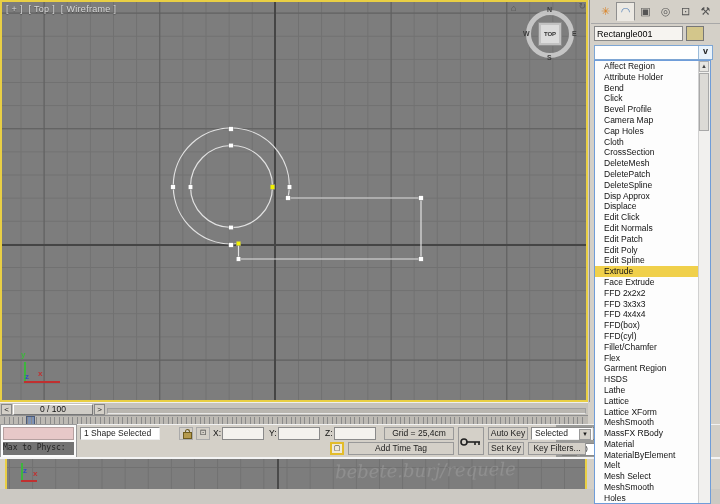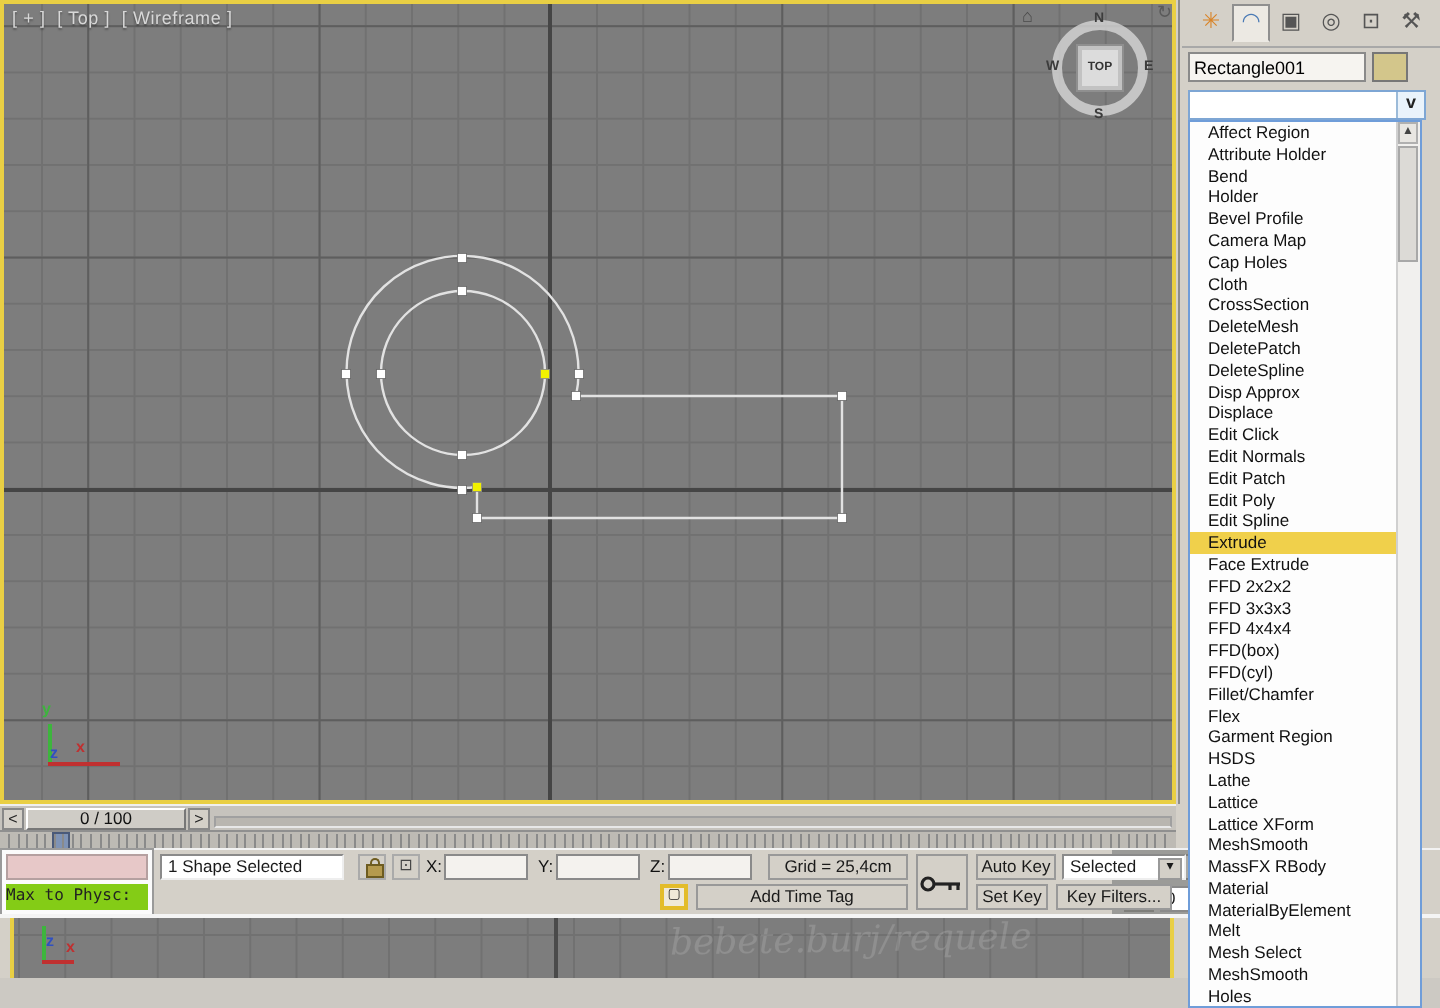--- a/index.html
+++ b/index.html
@@ -43,21 +43,21 @@
   #trackbar{position:absolute;left:0;top:415px;width:588px;height:9px;background:#bdbab4;border-top:1px solid #8f8f8f;}
   #trackbar i{position:absolute;top:1px;width:1px;height:7px;background:#8a8a8a;}
   #tb-marker{position:absolute;left:26px;top:0;width:9px;height:9px;background:#7f93b5;border:1px solid #4a5a7a;box-sizing:border-box;}
   
   #statusbar{position:absolute;left:0;top:424px;width:720px;height:33px;background:#d4d0c8;border-top:1px solid #f2f2f2;}
   .sunken{background:#fff;border:1px solid #8a8a8a;border-bottom-color:#eee;border-right-color:#eee;box-sizing:border-box;}
   .flatbox{background:#d4d0c8;border:1px solid #999;box-sizing:border-box;}
   .srow{position:absolute;height:13px;line-height:11px;font-size:8.5px;}
   #listener{position:absolute;left:0px;top:-1px;width:77px;height:34px;background:#fbfbfb;border:1px solid #9a9a9a;box-sizing:border-box;}
   #listener-pink{position:absolute;left:2px;top:2px;right:2px;height:13px;background:#e7c8c8;border:1px solid #b5a0a0;box-sizing:border-box;}
-  #listener-text{position:absolute;left:2px;top:17px;right:2px;height:13px;background:#84cc16;
+  #listener-text{position:absolute;left:2px;top:17px;right:2px;height:13px;background:#737373;
     font-family:"DejaVu Sans Mono",monospace;font-size:8px;line-height:12px;color:#222;white-space:nowrap;overflow:hidden;}
   .slabel{position:absolute;font-size:8.5px;line-height:13px;color:#111;}
   .sinput{position:absolute;height:13px;border:1px solid #8a8a8a;background:#f4f2ee;box-sizing:border-box;font-size:8.5px;padding:0 2px;font-family:"Liberation Sans",sans-serif;}
   .toolbtn{position:absolute;width:14px;height:13px;background:#d4d0c8;border:1px solid #aaa;box-sizing:border-box;text-align:center;}
   #transport-zone{position:absolute;left:556px;top:0;width:46px;height:33px;background:#9b9b98;}
   .tr-btn{position:absolute;width:15px;height:13px;background:#a8a8a4;border:1px solid #7e7e7a;box-sizing:border-box;
     color:#e6e6e2;font-size:6px;text-align:center;line-height:11px;}
   
   .padlock{position:absolute;left:3px;top:4px;width:7px;height:5px;background:#b59a4e;border:1px solid #6e5c20;}
   .padlock:before{content:"";position:absolute;left:1px;top:-4px;width:3px;height:3px;border:1px solid #6e5c20;border-bottom:none;border-radius:3px 3px 0 0;}
@@ -157,21 +157,21 @@
     <span></span>
     <div id="tb-marker"></div>
   <i style="left: 4px;"></i><i style="left: 8.55px;"></i><i style="left: 13.1px;"></i><i style="left: 17.65px;"></i><i style="left: 22.2px;"></i><i style="left: 26.75px;"></i><i style="left: 31.3px;"></i><i style="left: 35.85px;"></i><i style="left: 40.4px;"></i><i style="left: 44.95px;"></i><i style="left: 49.5px;"></i><i style="left: 54.05px;"></i><i style="left: 58.6px;"></i><i style="left: 63.15px;"></i><i style="left: 67.7px;"></i><i style="left: 72.25px;"></i><i style="left: 76.8px;"></i><i style="left: 81.35px;"></i><i style="left: 85.9px;"></i><i style="left: 90.45px;"></i><i style="left: 95px;"></i><i style="left: 99.55px;"></i><i style="left: 104.1px;"></i><i style="left: 108.65px;"></i><i style="left: 113.2px;"></i><i style="left: 117.75px;"></i><i style="left: 122.3px;"></i><i style="left: 126.85px;"></i><i style="left: 131.4px;"></i><i style="left: 135.95px;"></i><i style="left: 140.5px;"></i><i style="left: 145.05px;"></i><i style="left: 149.6px;"></i><i style="left: 154.15px;"></i><i style="left: 158.7px;"></i><i style="left: 163.25px;"></i><i style="left: 167.8px;"></i><i style="left: 172.35px;"></i><i style="left: 176.9px;"></i><i style="left: 181.45px;"></i><i style="left: 186px;"></i><i style="left: 190.55px;"></i><i style="left: 195.1px;"></i><i style="left: 199.65px;"></i><i style="left: 204.2px;"></i><i style="left: 208.75px;"></i><i style="left: 213.3px;"></i><i style="left: 217.85px;"></i><i style="left: 222.4px;"></i><i style="left: 226.95px;"></i><i style="left: 231.5px;"></i><i style="left: 236.05px;"></i><i style="left: 240.6px;"></i><i style="left: 245.15px;"></i><i style="left: 249.7px;"></i><i style="left: 254.25px;"></i><i style="left: 258.8px;"></i><i style="left: 263.35px;"></i><i style="left: 267.9px;"></i><i style="left: 272.45px;"></i><i style="left: 277px;"></i><i style="left: 281.55px;"></i><i style="left: 286.1px;"></i><i style="left: 290.65px;"></i><i style="left: 295.2px;"></i><i style="left: 299.75px;"></i><i style="left: 304.3px;"></i><i style="left: 308.85px;"></i><i style="left: 313.4px;"></i><i style="left: 317.95px;"></i><i style="left: 322.5px;"></i><i style="left: 327.05px;"></i><i style="left: 331.6px;"></i><i style="left: 336.15px;"></i><i style="left: 340.7px;"></i><i style="left: 345.25px;"></i><i style="left: 349.8px;"></i><i style="left: 354.35px;"></i><i style="left: 358.9px;"></i><i style="left: 363.45px;"></i><i style="left: 368px;"></i><i style="left: 372.55px;"></i><i style="left: 377.1px;"></i><i style="left: 381.65px;"></i><i style="left: 386.2px;"></i><i style="left: 390.75px;"></i><i style="left: 395.3px;"></i><i style="left: 399.85px;"></i><i style="left: 404.4px;"></i><i style="left: 408.95px;"></i><i style="left: 413.5px;"></i><i style="left: 418.05px;"></i><i style="left: 422.6px;"></i><i style="left: 427.15px;"></i><i style="left: 431.7px;"></i><i style="left: 436.25px;"></i><i style="left: 440.8px;"></i><i style="left: 445.35px;"></i><i style="left: 449.9px;"></i><i style="left: 454.45px;"></i><i style="left: 459px;"></i><i style="left: 463.55px;"></i><i style="left: 468.1px;"></i><i style="left: 472.65px;"></i><i style="left: 477.2px;"></i><i style="left: 481.75px;"></i><i style="left: 486.3px;"></i><i style="left: 490.85px;"></i><i style="left: 495.4px;"></i><i style="left: 499.95px;"></i><i style="left: 504.5px;"></i><i style="left: 509.05px;"></i><i style="left: 513.6px;"></i><i style="left: 518.15px;"></i><i style="left: 522.7px;"></i><i style="left: 527.25px;"></i><i style="left: 531.8px;"></i><i style="left: 536.35px;"></i><i style="left: 540.9px;"></i><i style="left: 545.45px;"></i><i style="left: 550px;"></i><i style="left: 554.55px;"></i><i style="left: 559.1px;"></i><i style="left: 563.65px;"></i><i style="left: 568.2px;"></i><i style="left: 572.75px;"></i><i style="left: 577.3px;"></i><i style="left: 581.85px;"></i></div>
 
   <div id="statusbar">
     <div id="listener">
       <div id="listener-pink"></div>
       <div id="listener-text">Max to Physc:</div>
     </div>
 
-    <div class="srow sunken" style="left:80px;top:2px;width:92px;"><span style="padding-left:3px;">1 Shape Selected</span></div>
+    <div class="srow sunken" style="left:80px;top:2px;width:80px;"><span style="padding-left:3px;">1 Shape Selected</span></div>
     <div class="toolbtn" style="left:179px;top:2px;">
         <span class="padlock"></span>
       </div>
     <div class="toolbtn" style="left:196px;top:2px;line-height:10px;font-size:8px;color:#444;"><span>⊡</span></div>
     <div class="slabel" style="left:213px;top:2px;">X:</div>
     <input class="sinput" style="left: 222px; top: 2px; width: 42px;">
     <div class="slabel" style="left:269px;top:2px;">Y:</div>
     <input class="sinput" style="left: 278px; top: 2px; width: 42px;">
     <div class="slabel" style="left:325px;top:2px;">Z:</div>
     <input class="sinput" style="left: 334px; top: 2px; width: 42px;">
@@ -233,21 +233,21 @@
     <div id="mod-combo">
       <div id="mod-combo-arrow">v</div>
     </div>
   </div>
 
   <div id="mod-list">
     <div id="mod-items">
         <div class="mli">Affect Region</div>
         <div class="mli">Attribute Holder</div>
         <div class="mli">Bend</div>
-        <div class="mli">Holder</div>
+        <div class="mli">Click</div>
         <div class="mli">Bevel Profile</div>
         <div class="mli">Camera Map</div>
         <div class="mli">Cap Holes</div>
         <div class="mli">Cloth</div>
         <div class="mli">CrossSection</div>
         <div class="mli">DeleteMesh</div>
         <div class="mli">DeletePatch</div>
         <div class="mli">DeleteSpline</div>
         <div class="mli">Disp Approx</div>
         <div class="mli">Displace</div>

